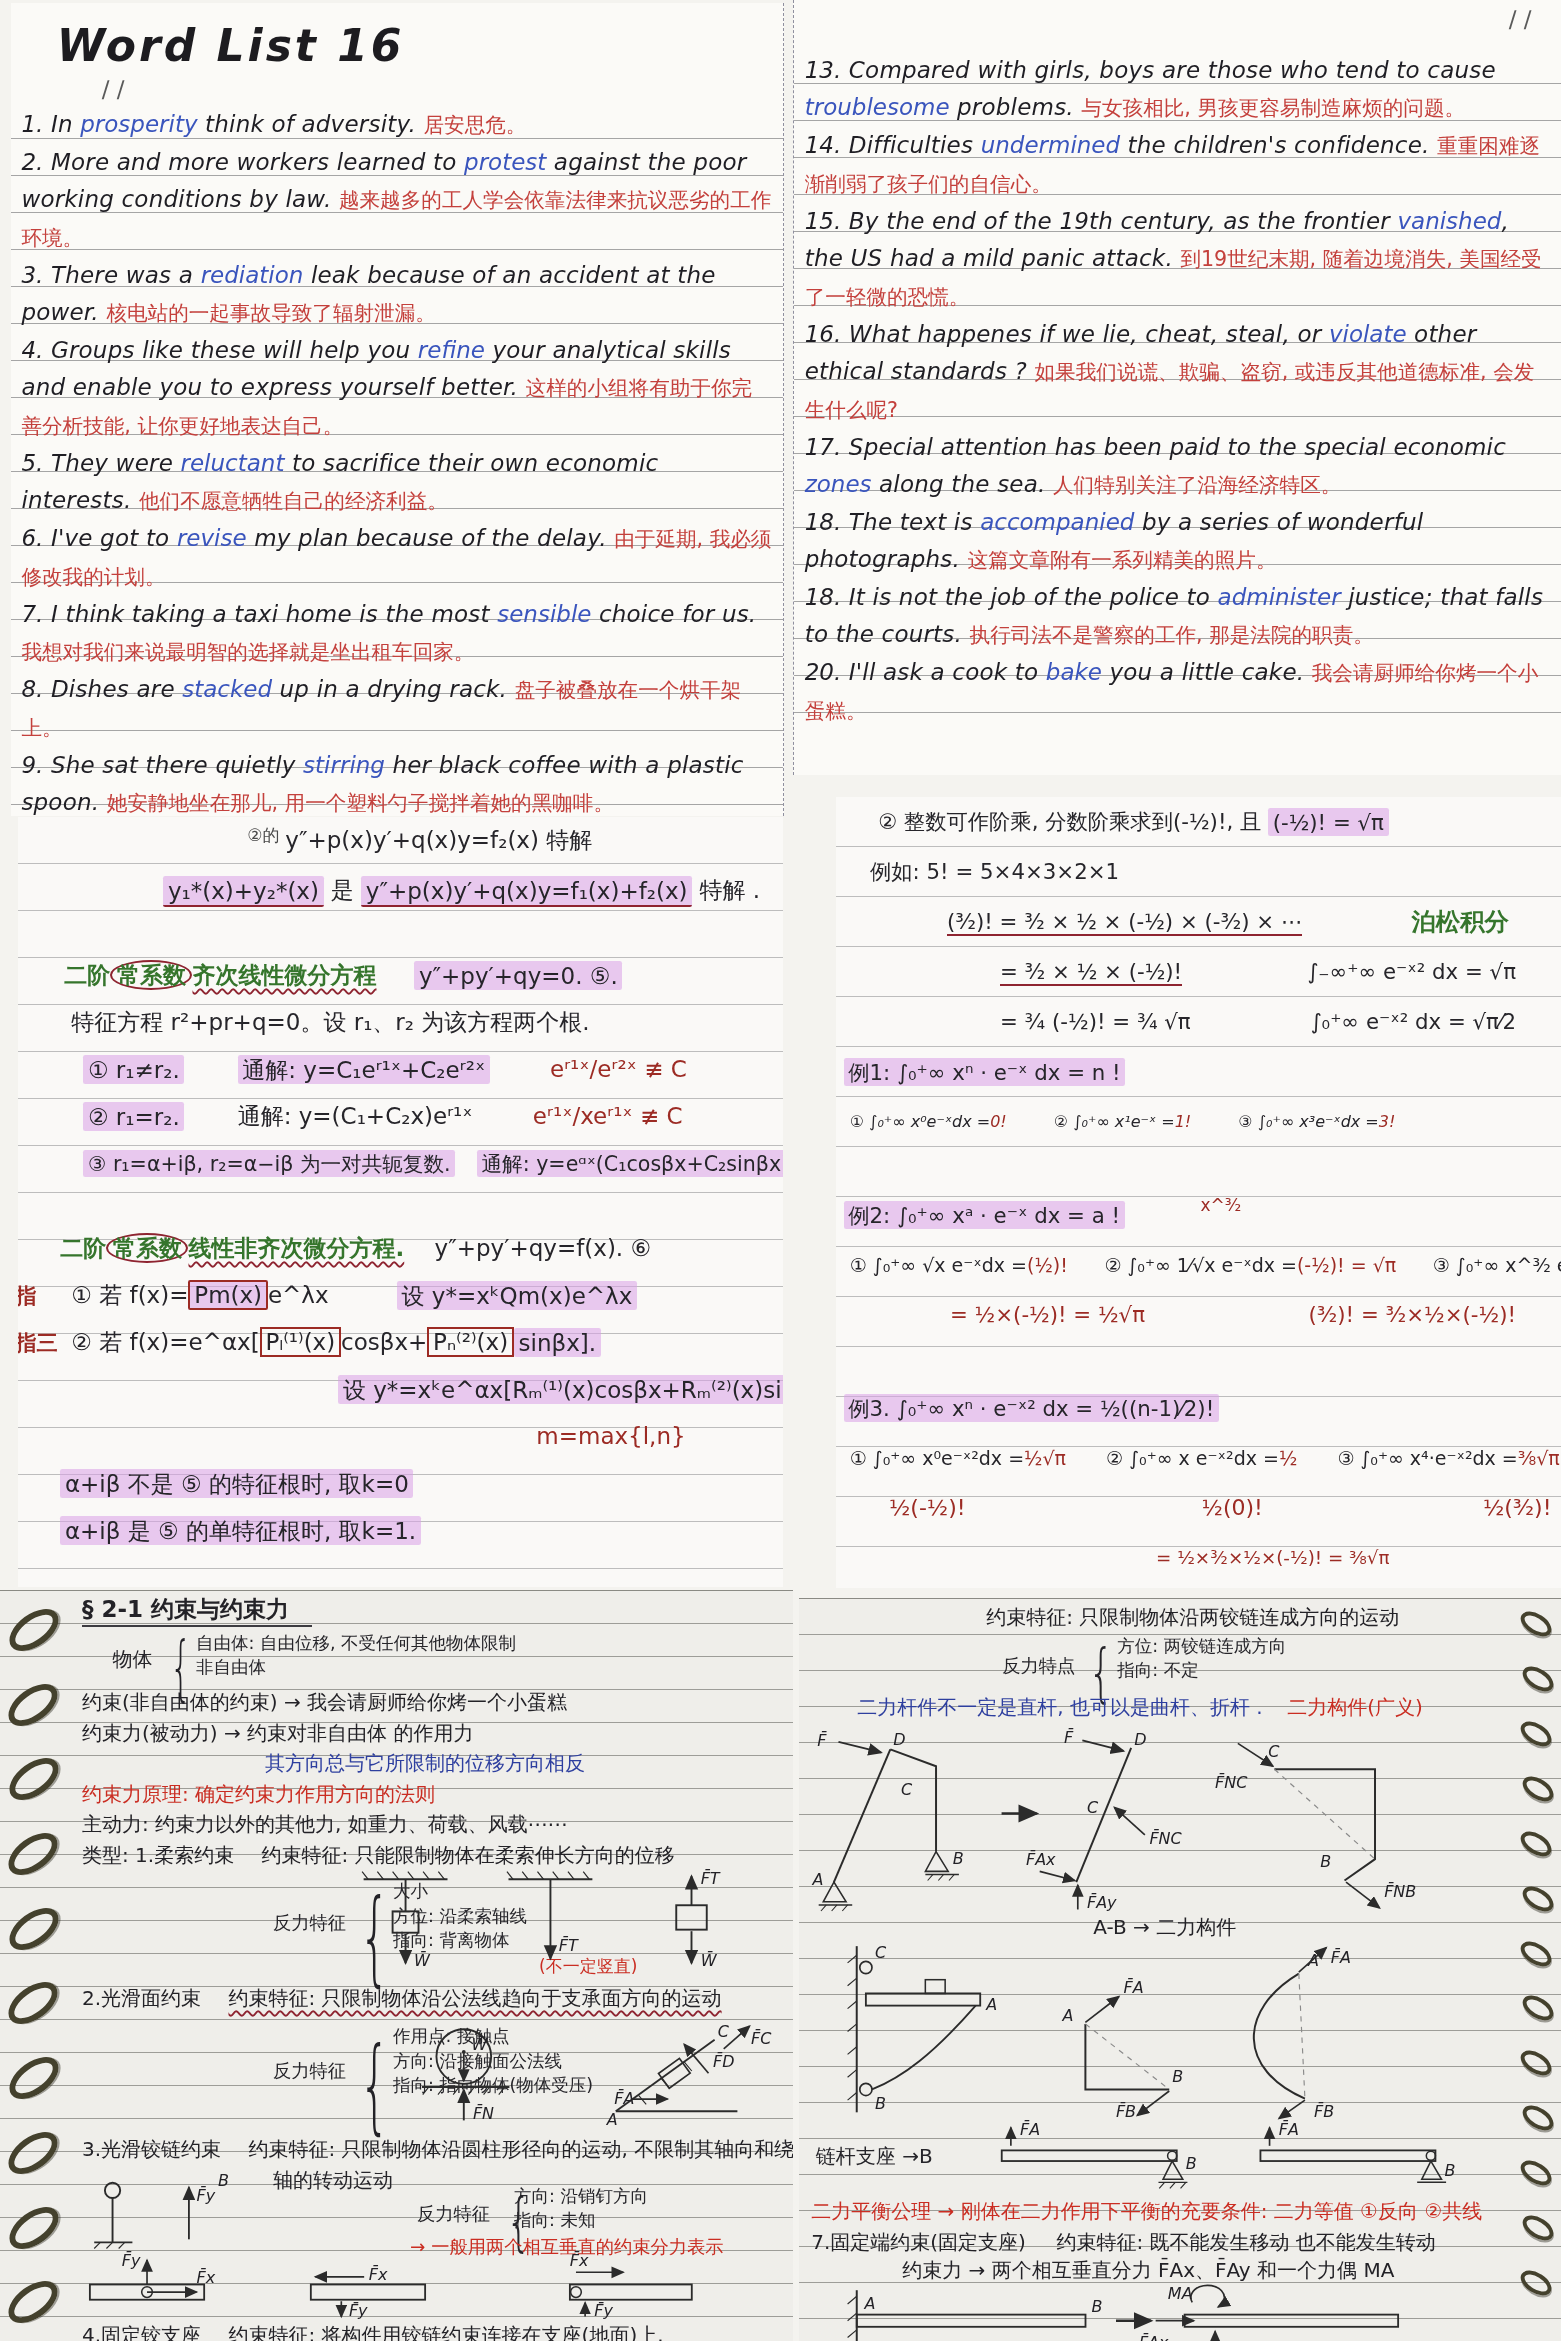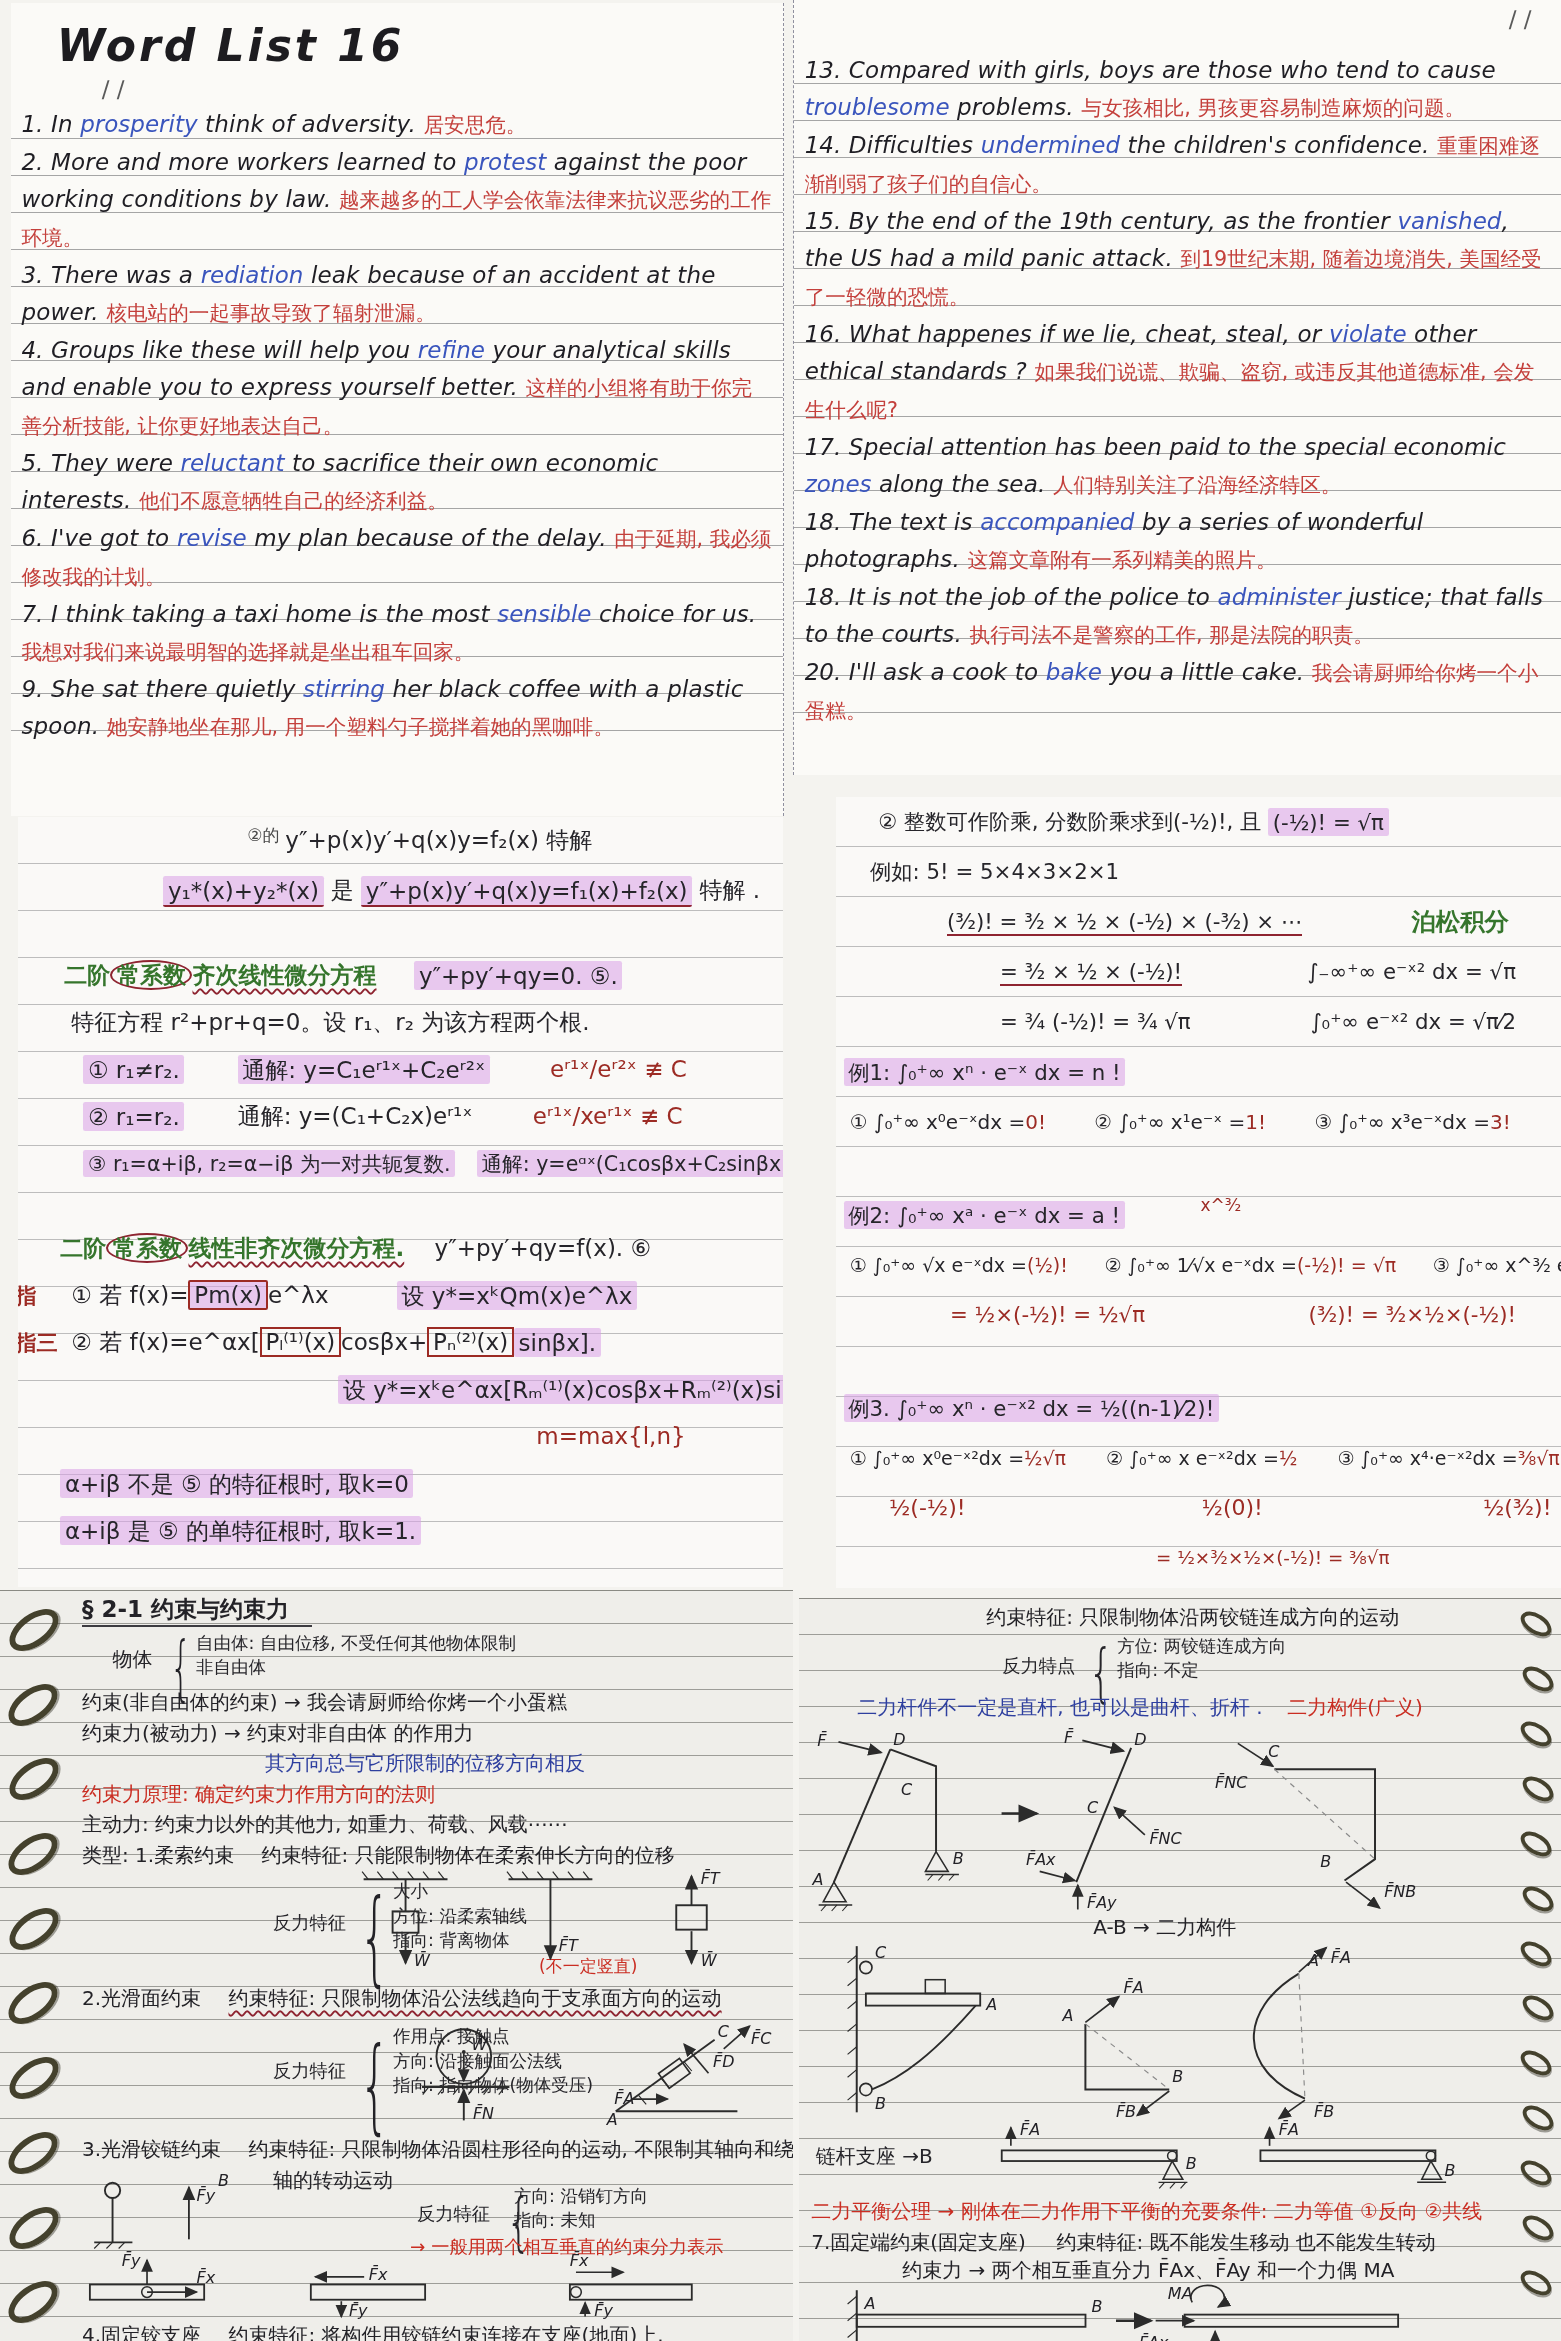--- a/index.html
+++ b/index.html
@@ -85,20 +85,21 @@
   <div class="wl-title">Word List 16</div>
   <div class="ticks">∕  ∕</div>
   <div class="wl-list ruled">
     <p class="wl-item"><span class="num">1.</span><span class="en">In </span><span class="vocab">prosperity</span><span class="en"> think of adversity. </span><span class="zh">居安思危。</span></p>
     <p class="wl-item"><span class="num">2.</span><span class="en">More and more workers learned to </span><span class="vocab">protest</span><span class="en"> against the poor working conditions by law. </span><span class="zh">越来越多的工人学会依靠法律来抗议恶劣的工作环境。</span></p>
     <p class="wl-item"><span class="num">3.</span><span class="en">There was a </span><span class="vocab">rediation</span><span class="en"> leak because of an accident at the power. </span><span class="zh">核电站的一起事故导致了辐射泄漏。</span></p>
     <p class="wl-item"><span class="num">4.</span><span class="en">Groups like these will help you </span><span class="vocab">refine</span><span class="en"> your analytical skills and enable you to express yourself better. </span><span class="zh">这样的小组将有助于你完善分析技能, 让你更好地表达自己。</span></p>
     <p class="wl-item"><span class="num">5.</span><span class="en">They were </span><span class="vocab">reluctant</span><span class="en"> to sacrifice their own economic interests. </span><span class="zh">他们不愿意牺牲自己的经济利益。</span></p>
     <p class="wl-item"><span class="num">6.</span><span class="en">I've got to </span><span class="vocab">revise</span><span class="en"> my plan because of the delay. </span><span class="zh">由于延期, 我必须修改我的计划。</span></p>
     <p class="wl-item"><span class="num">7.</span><span class="en">I think taking a taxi home is the most </span><span class="vocab">sensible</span><span class="en"> choice for us. </span><span class="zh">我想对我们来说最明智的选择就是坐出租车回家。</span></p>
+    <p class="wl-item"><span class="num">8.</span><span class="en">Dishes are </span><span class="vocab">stacked</span><span class="en"> up in a drying rack. </span><span class="zh">盘子被叠放在一个烘干架上。</span></p>
     <p class="wl-item"><span class="num">9.</span><span class="en">She sat there quietly </span><span class="vocab">stirring</span><span class="en"> her black coffee with a plastic spoon. </span><span class="zh">她安静地坐在那儿, 用一个塑料勺子搅拌着她的黑咖啡。</span></p>
 
   </div>
 </div>
 
 <div id="secB" class="sec">
   <div style="text-align:right;padding:6.1px 30.5px 0 0;"><span class="ticks">∕  ∕</span></div>
   <div class="wl-list ruled" style="margin-top:15.2px;">
     <p class="wl-item"><span class="num">13.</span><span class="en">Compared with girls, boys are those who tend to cause </span><span class="vocab">troublesome</span><span class="en"> problems. </span><span class="zh">与女孩相比, 男孩更容易制造麻烦的问题。</span></p>
     <p class="wl-item"><span class="num">14.</span><span class="en">Difficulties </span><span class="vocab">undermined</span><span class="en"> the children's confidence. </span><span class="zh">重重困难逐渐削弱了孩子们的自信心。</span></p>
@@ -191,21 +192,21 @@
     <span class="rul">= ³⁄₂ × ½ × (-½)!</span>
     <span style="position:absolute;right:46px;">∫₋∞⁺∞ e⁻ˣ² dx = √π</span>
   </div>
   <div class="mrow2" style="padding-left:164px;">
     <span>= ¾ (-½)! = ¾ √π</span>
     <span style="position:absolute;right:46px;">∫₀⁺∞ e⁻ˣ² dx = √π⁄2</span>
   </div>
   <div class="mrow2" style="padding-left:7.6px;">
     <span class="hl">例1: ∫₀⁺∞ xⁿ · e⁻ˣ dx = n !</span>
   </div>
-  <div class="mrow2" style="padding-left:13.7px;font-size:20px;">
+  <div class="mrow2" style="padding-left:13.7px;font-size:16px;font-style:italic;">
     <span>① ∫₀⁺∞ x⁰e⁻ˣdx =</span><span class="rd">0!</span>
     <span style="margin-left:42px;">② ∫₀⁺∞ x¹e⁻ˣ =</span><span class="rd">1!</span>
     <span style="margin-left:42px;">③ ∫₀⁺∞ x³e⁻ˣdx =</span><span class="rd">3!</span>
   </div>
   <div class="mrow2" style="height:43px;"></div>
   <div class="mrow2" style="padding-left:7.6px;">
     <span class="hl">例2: ∫₀⁺∞ xᵃ · e⁻ˣ dx = a !</span>
     <span class="rd small" style="margin-left:69px;position:relative;top:-10.7px;">x^³⁄₂</span>
   </div>
   <div class="mrow2" style="padding-left:13.7px;font-size:19px;">

